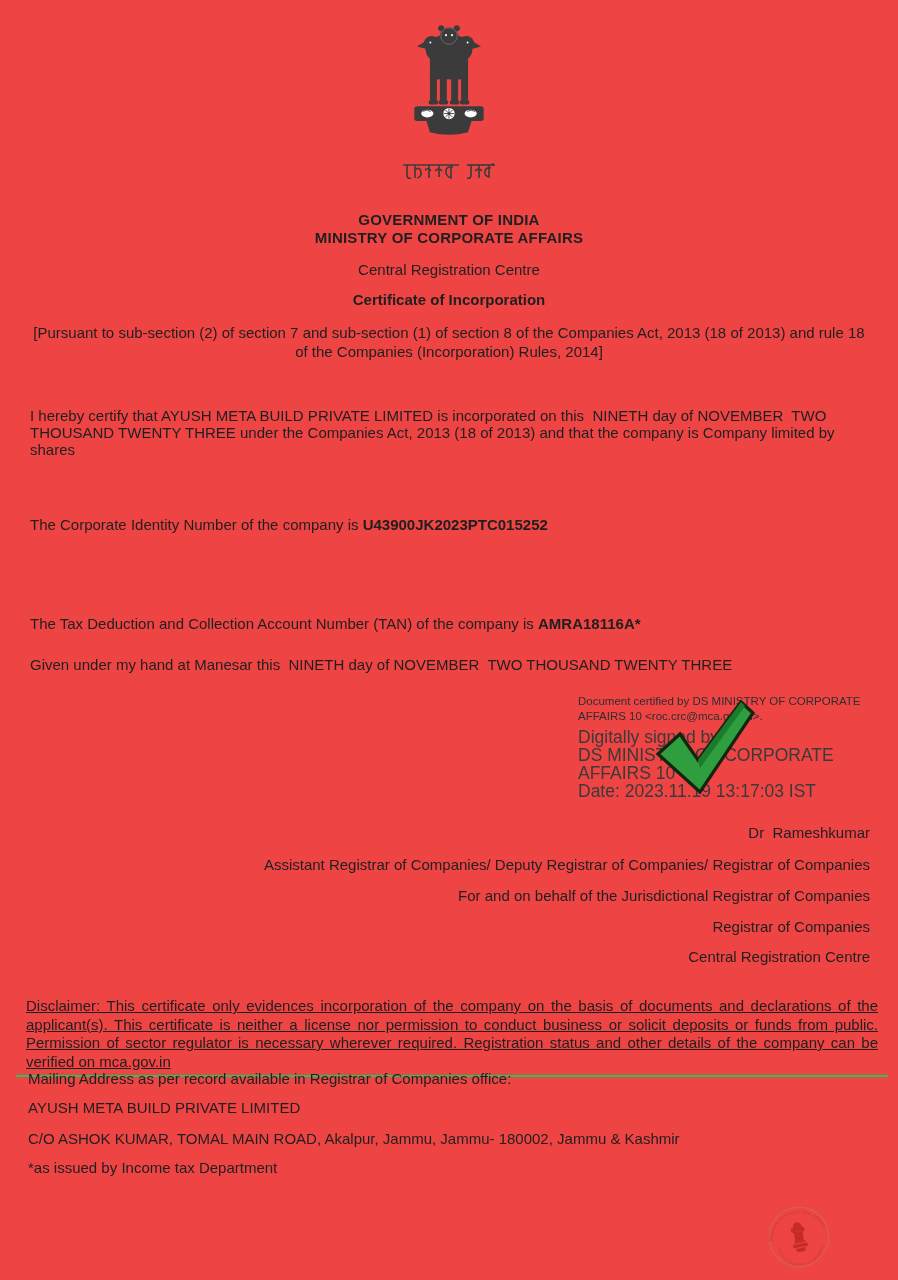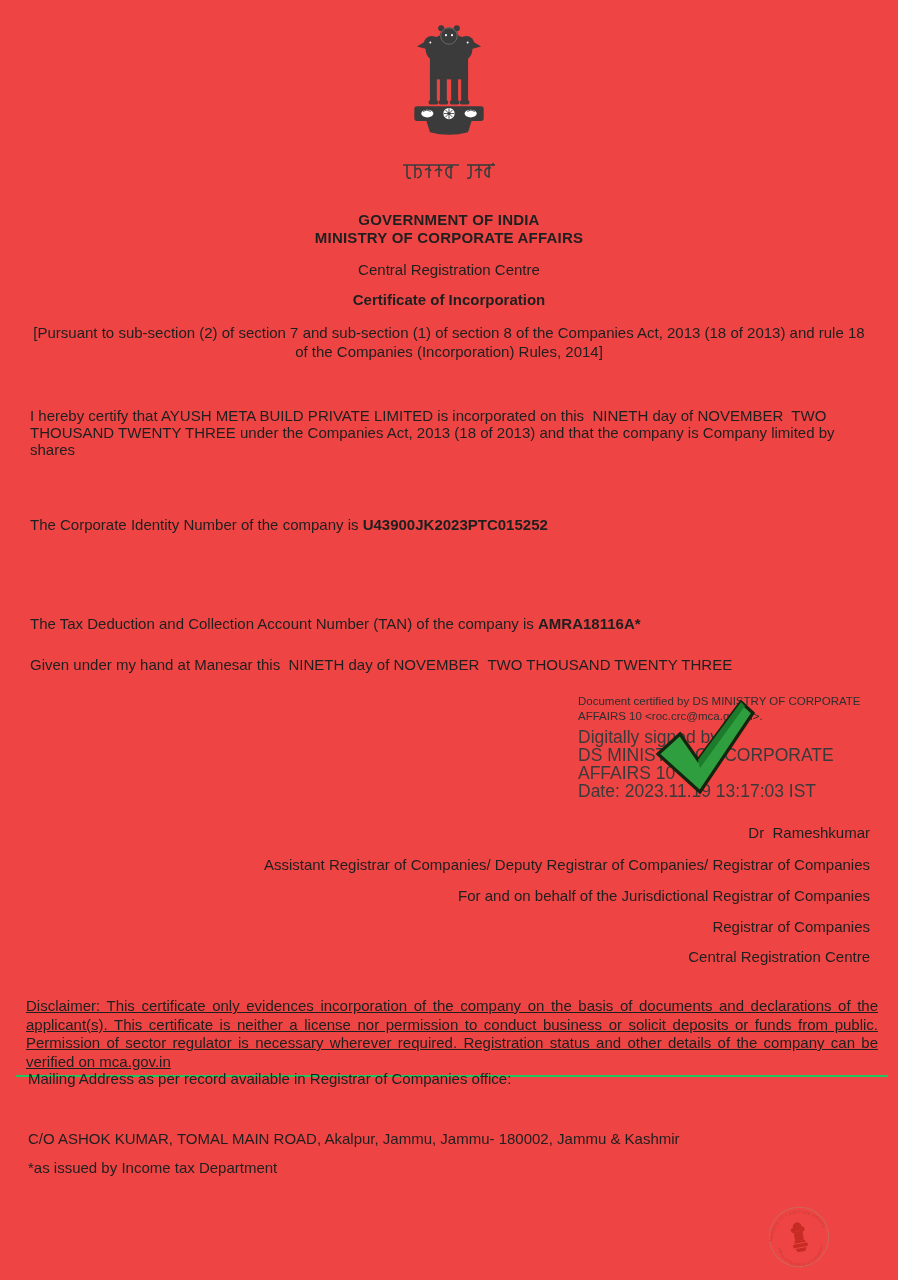--- a/index.html
+++ b/index.html
@@ -146,20 +146,21 @@
 
   <div class="sign-right sr1 pre">Dr  Rameshkumar</div>
   <div class="sign-right sr2">Assistant Registrar of Companies/ Deputy Registrar of Companies/ Registrar of Companies</div>
   <div class="sign-right sr3">For and on behalf of the Jurisdictional Registrar of Companies</div>
   <div class="sign-right sr4">Registrar of Companies</div>
   <div class="sign-right sr5">Central Registration Centre</div>
 
   <div class="disclaimer">Disclaimer: This certificate only evidences incorporation of the company on the basis of documents and declarations of the applicant(s). This certificate is neither a license nor permission to conduct business or solicit deposits or funds from public. Permission of sector regulator is necessary wherever required. Registration status and other details of the company can be verified on mca.gov.in</div>
 
   <div class="mailing m1">Mailing Address as per record available in Registrar of Companies office:</div>
+  <div class="mailing m2">AYUSH META BUILD PRIVATE LIMITED</div>
   <div class="mailing m3">C/O ASHOK KUMAR, TOMAL MAIN ROAD, Akalpur, Jammu, Jammu- 180002, Jammu &amp; Kashmir</div>
   <div class="mailing m4">*as issued by Income tax Department</div>
 
   <div class="seal-wrap">
     <svg width="74" height="74" viewBox="0 0 100 100">
       <defs>
         <path id="arcTop" d="M 14,54 A 36,36 0 0 1 86,54"></path>
         <path id="arcBot" d="M 19,58 A 31,31 0 0 0 81,58"></path>
       </defs>
       <circle cx="50" cy="50" r="40" fill="none" stroke="#c96a5c" stroke-width="1.4"></circle>

